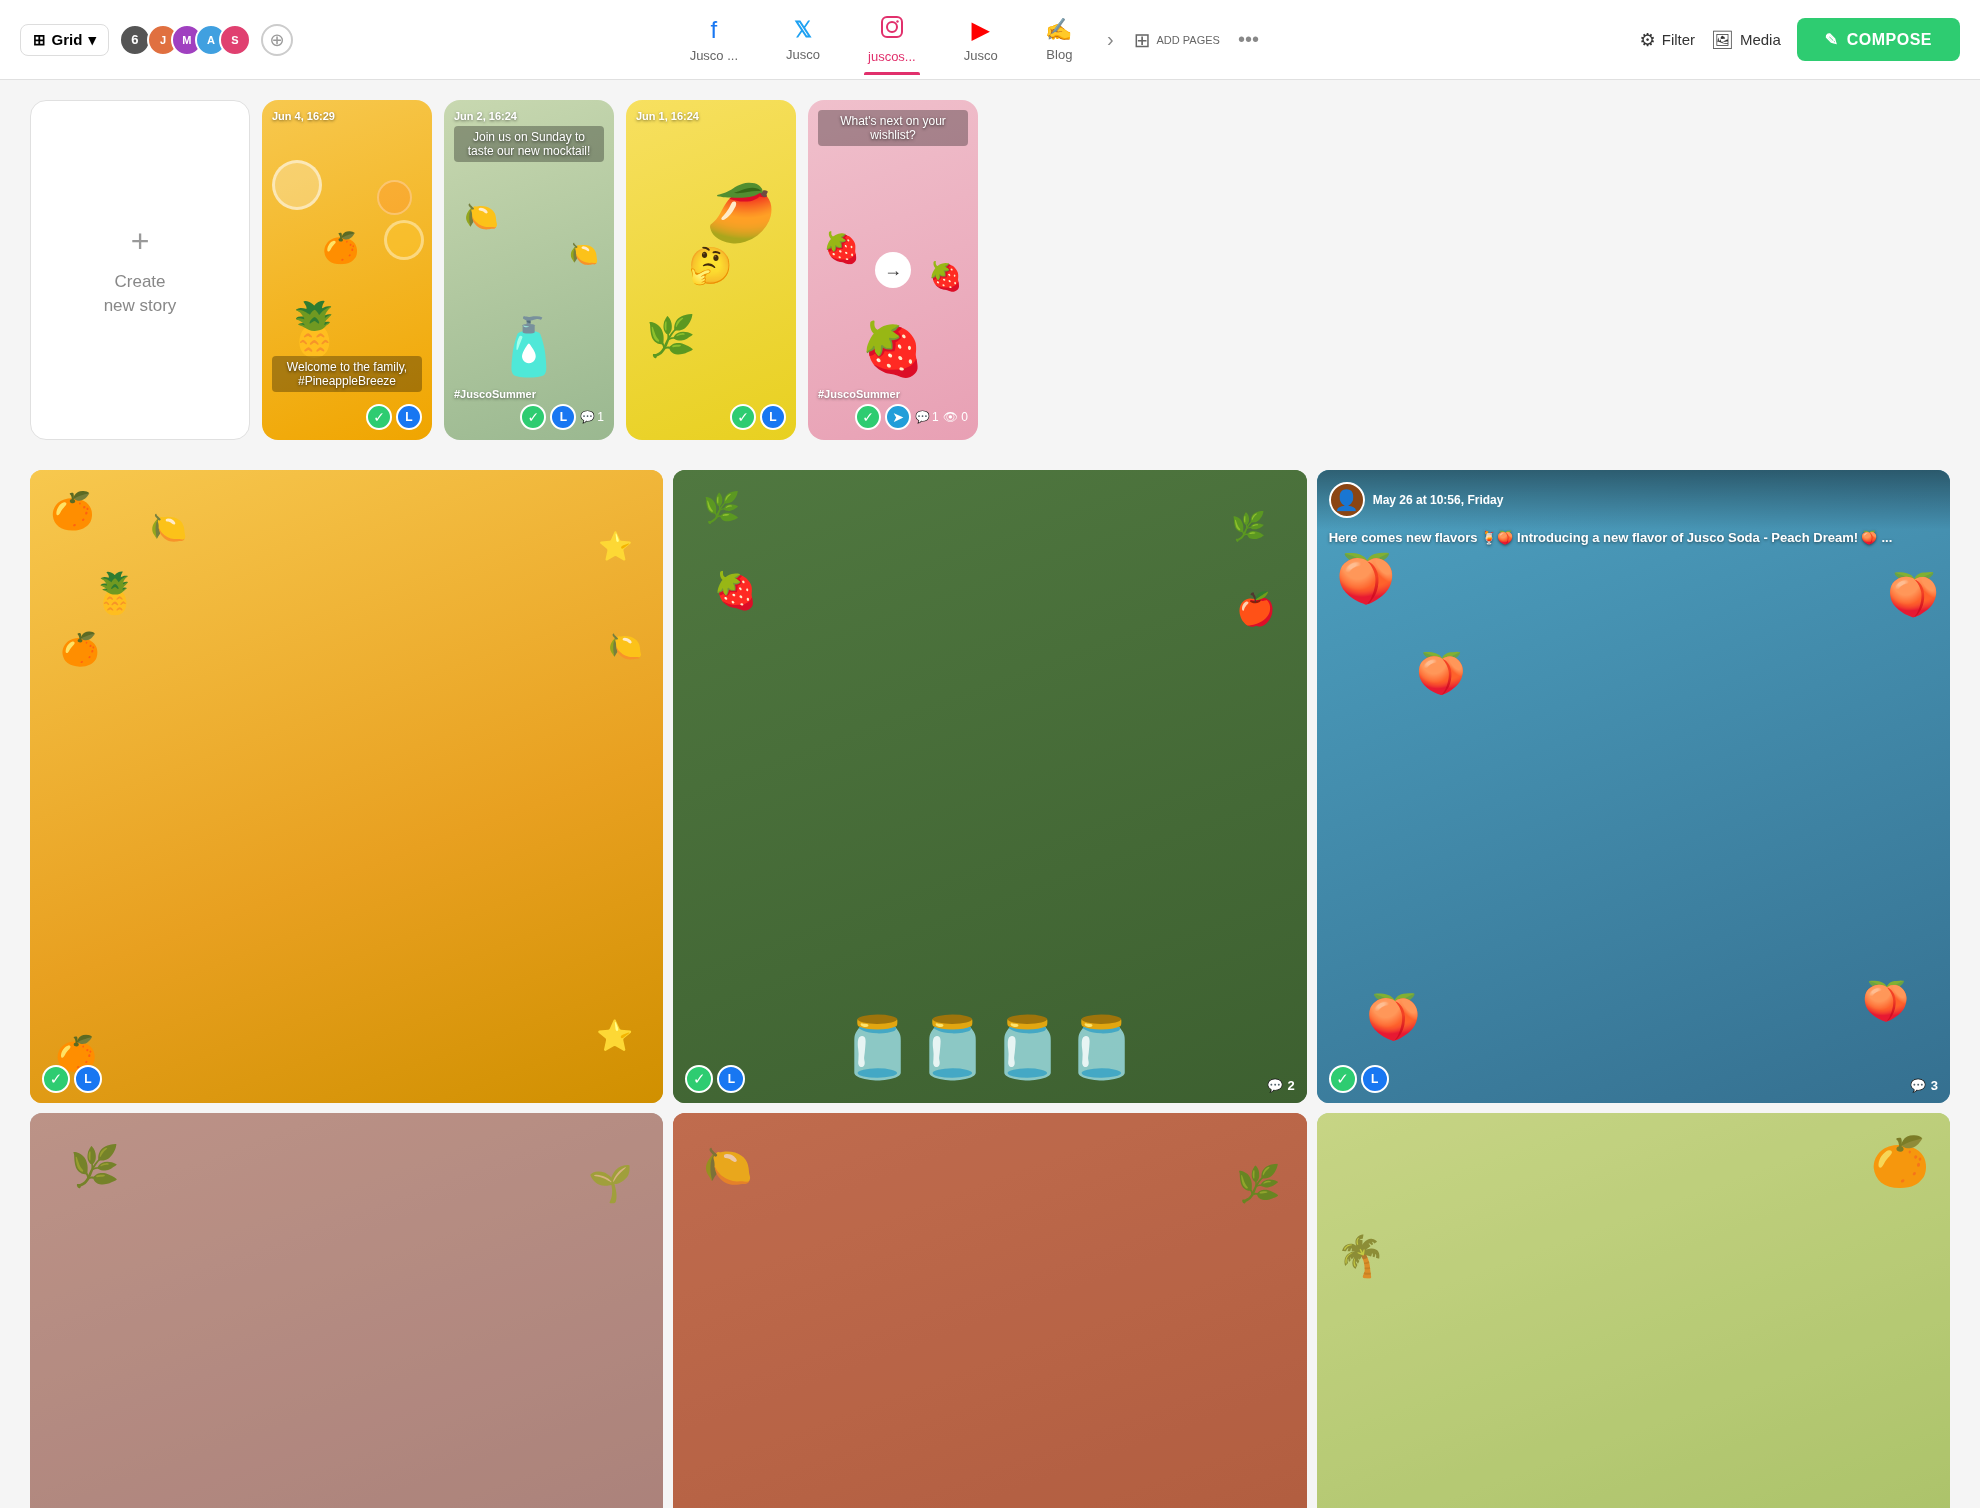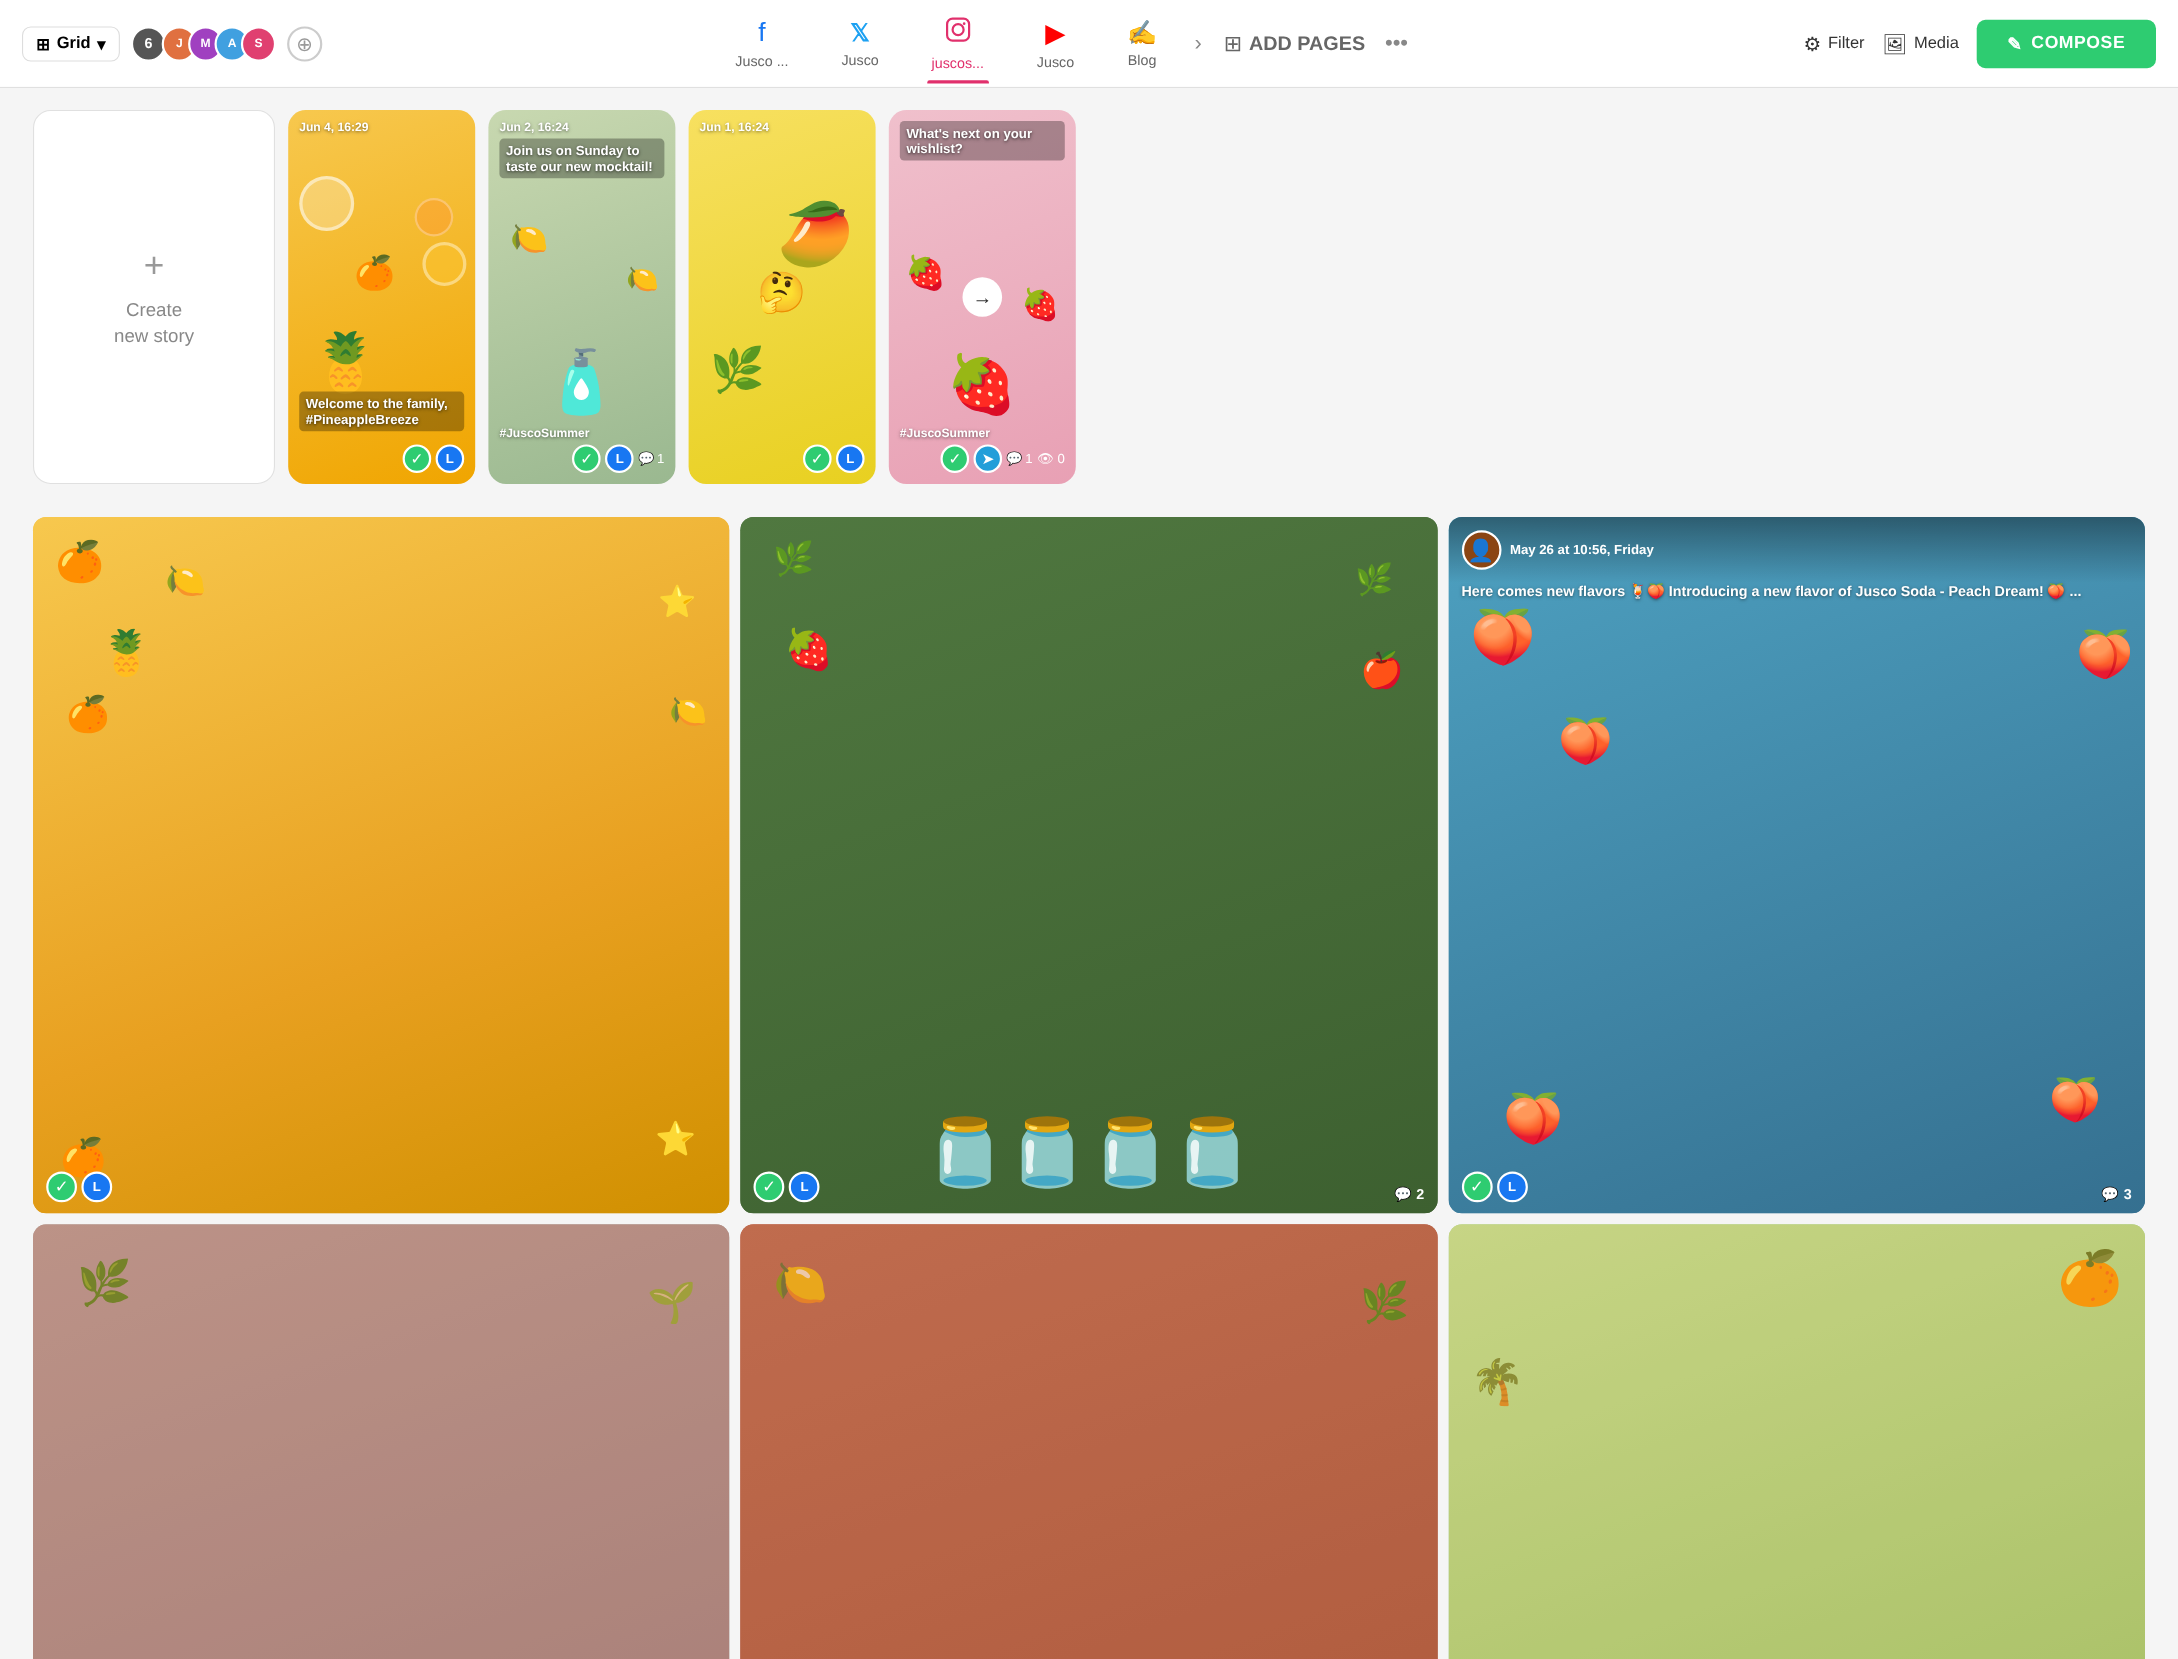--- a/index.html
+++ b/index.html
@@ -218,25 +218,26 @@
     }
     .story-timestamp {
       font-size: 11px;
       color: #fff;
       font-weight: 700;
       text-shadow: 0 1px 3px rgba(0,0,0,0.5);
     }
     .story-text {
       font-size: 12px;
       color: #fff;
-      font-weight: 700;
+      font-weight: 400;
       text-shadow: 0 1px 3px rgba(0,0,0,0.7);
       background: rgba(0,0,0,0.3);
       padding: 4px 6px;
       border-radius: 4px;
+      text-align: center;
     }
     .story-hashtag {
       font-size: 11px;
       color: #fff;
       font-weight: 600;
       text-shadow: 0 1px 3px rgba(0,0,0,0.5);
     }
     .story-footer {
       display: flex;
       align-items: center;
@@ -465,21 +466,21 @@
       <span class="nav-tab-icon" style="font-size:22px;">✍</span>
       <span class="nav-tab-label">Blog</span>
     </div>
 
     <div class="nav-more">
       <span style="font-size:20px; color:#888;">›</span>
     </div>
 
     <div class="add-pages-btn">
       <span style="font-size:20px;">⊞</span>
-      <span style="font-size:18px; font-weight:700;">ADD PAGES</span>
+      <span style="font-size:11px; font-weight:400;">ADD PAGES</span>
     </div>
 
     <div class="three-dots">•••</div>
   </div>
 
   <div class="nav-right">
     <div class="filter-btn">
       <span style="font-size:18px;">⚙</span>
       <span>Filter</span>
     </div>

